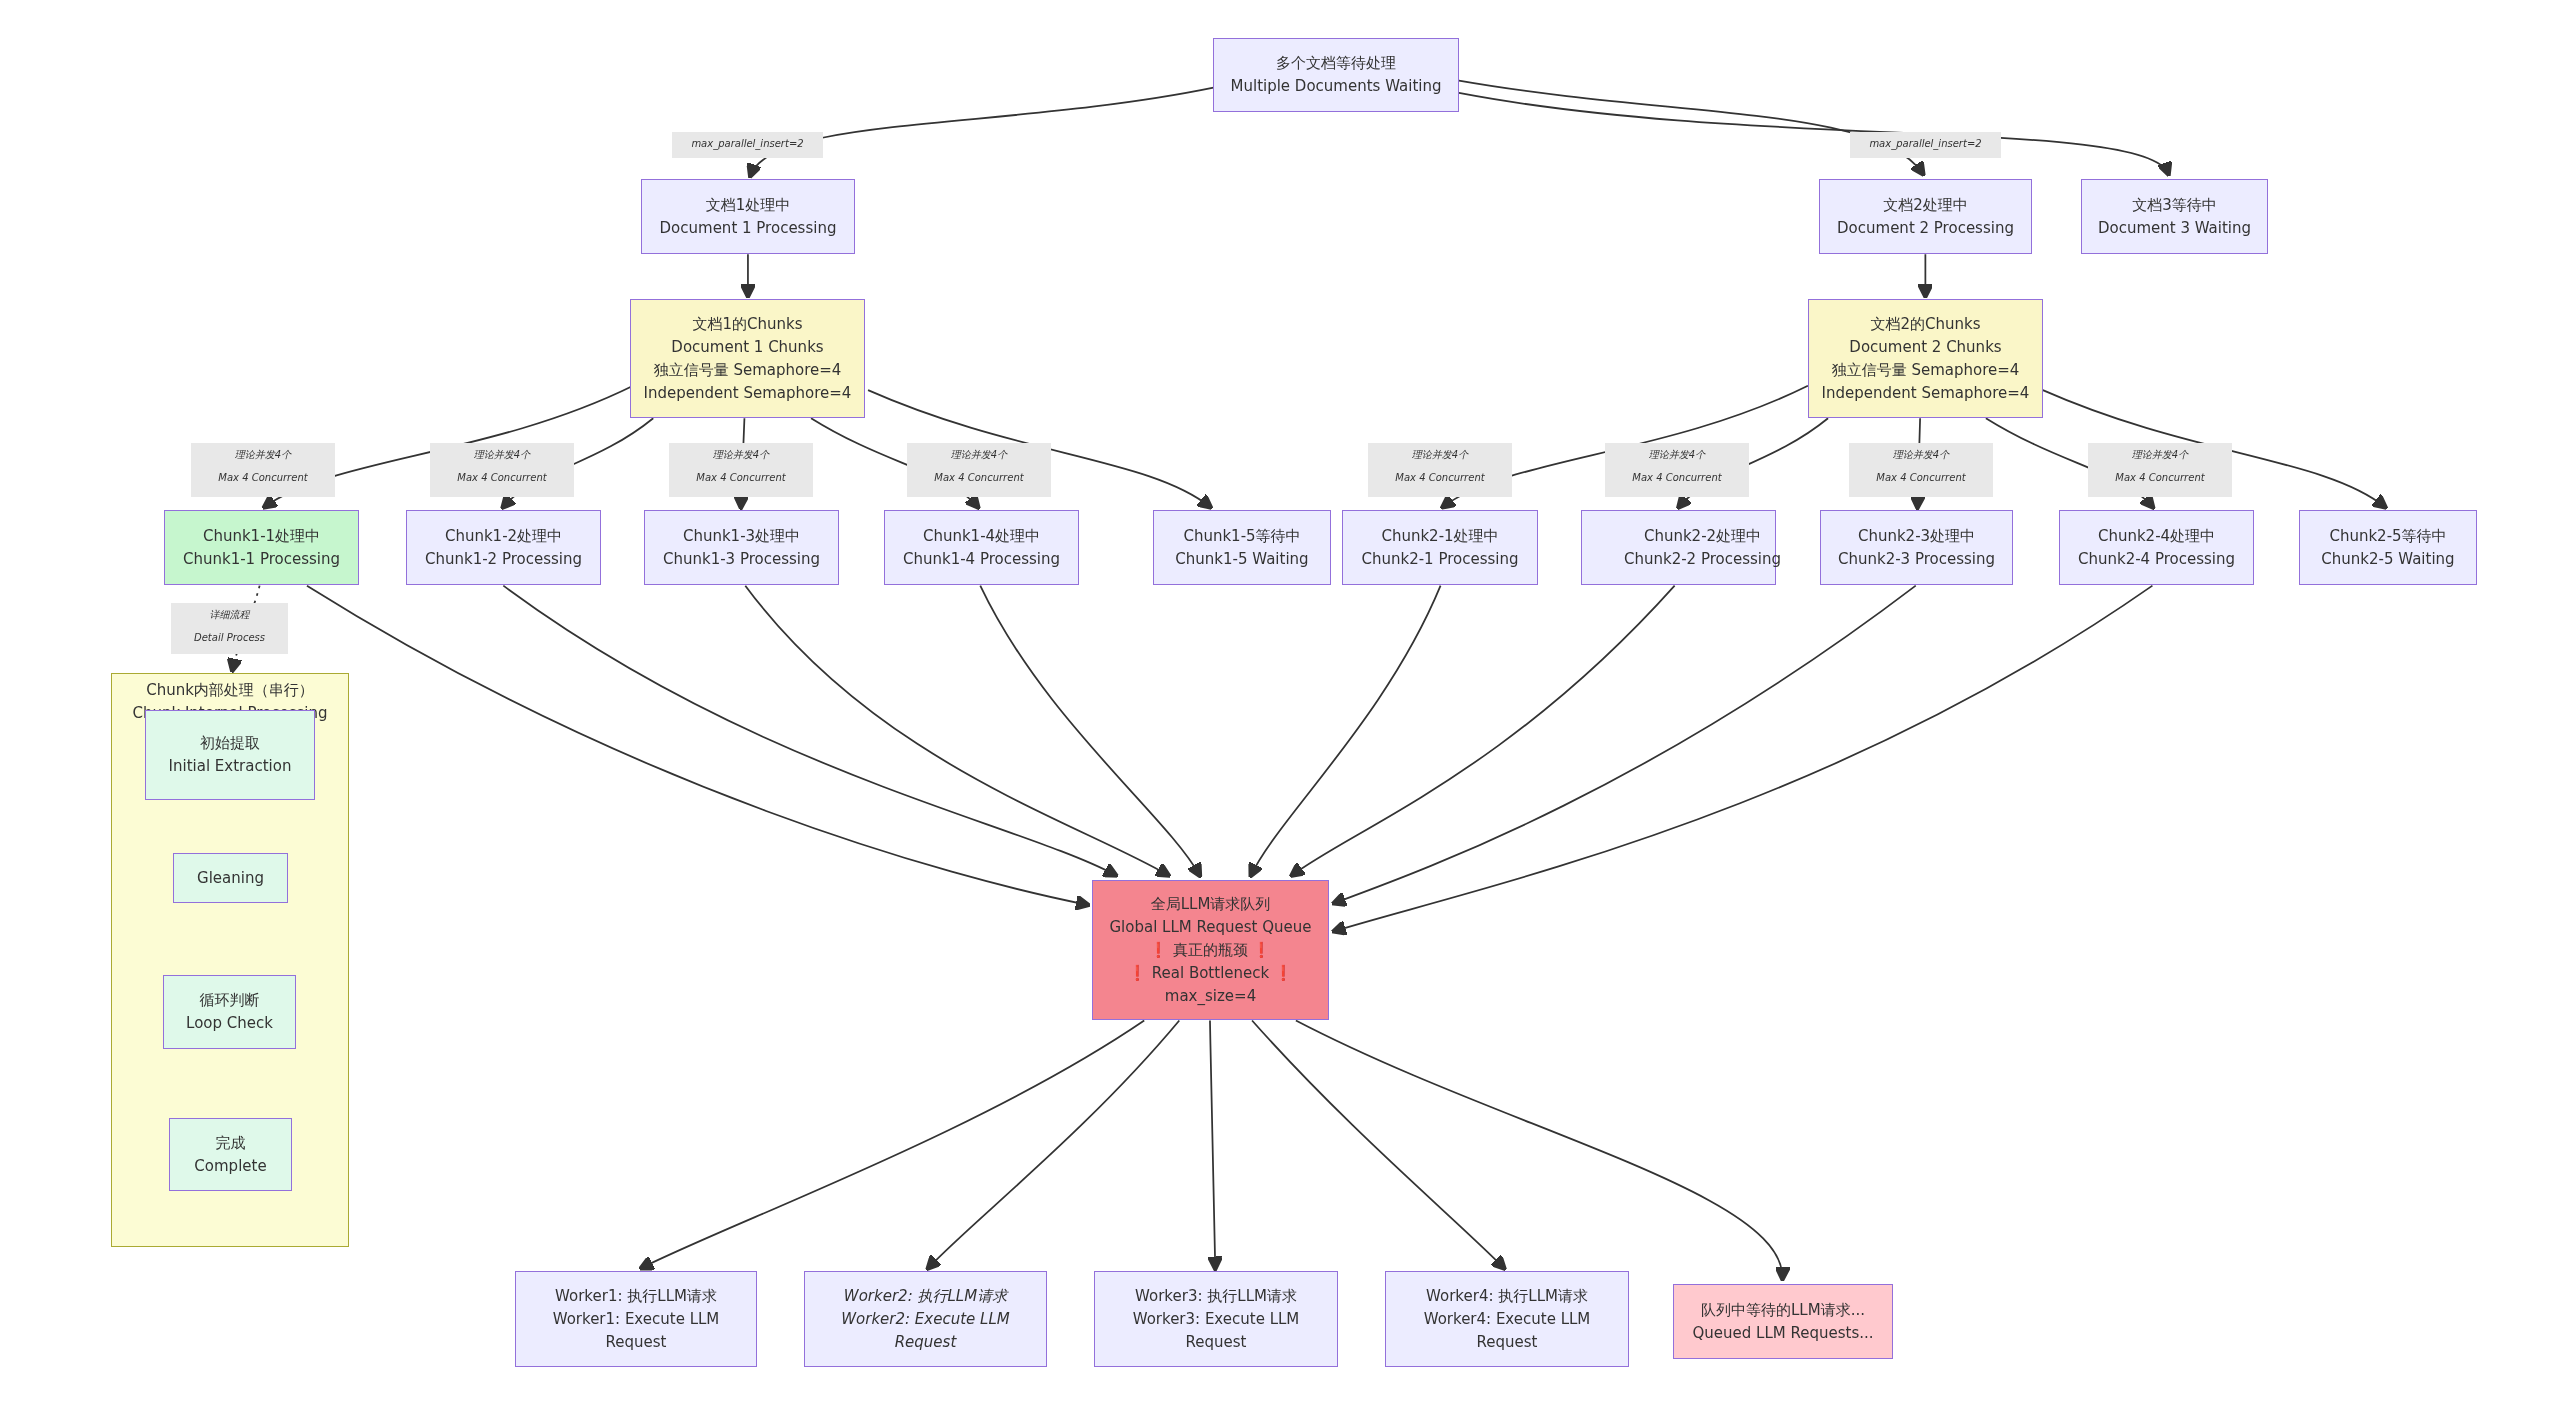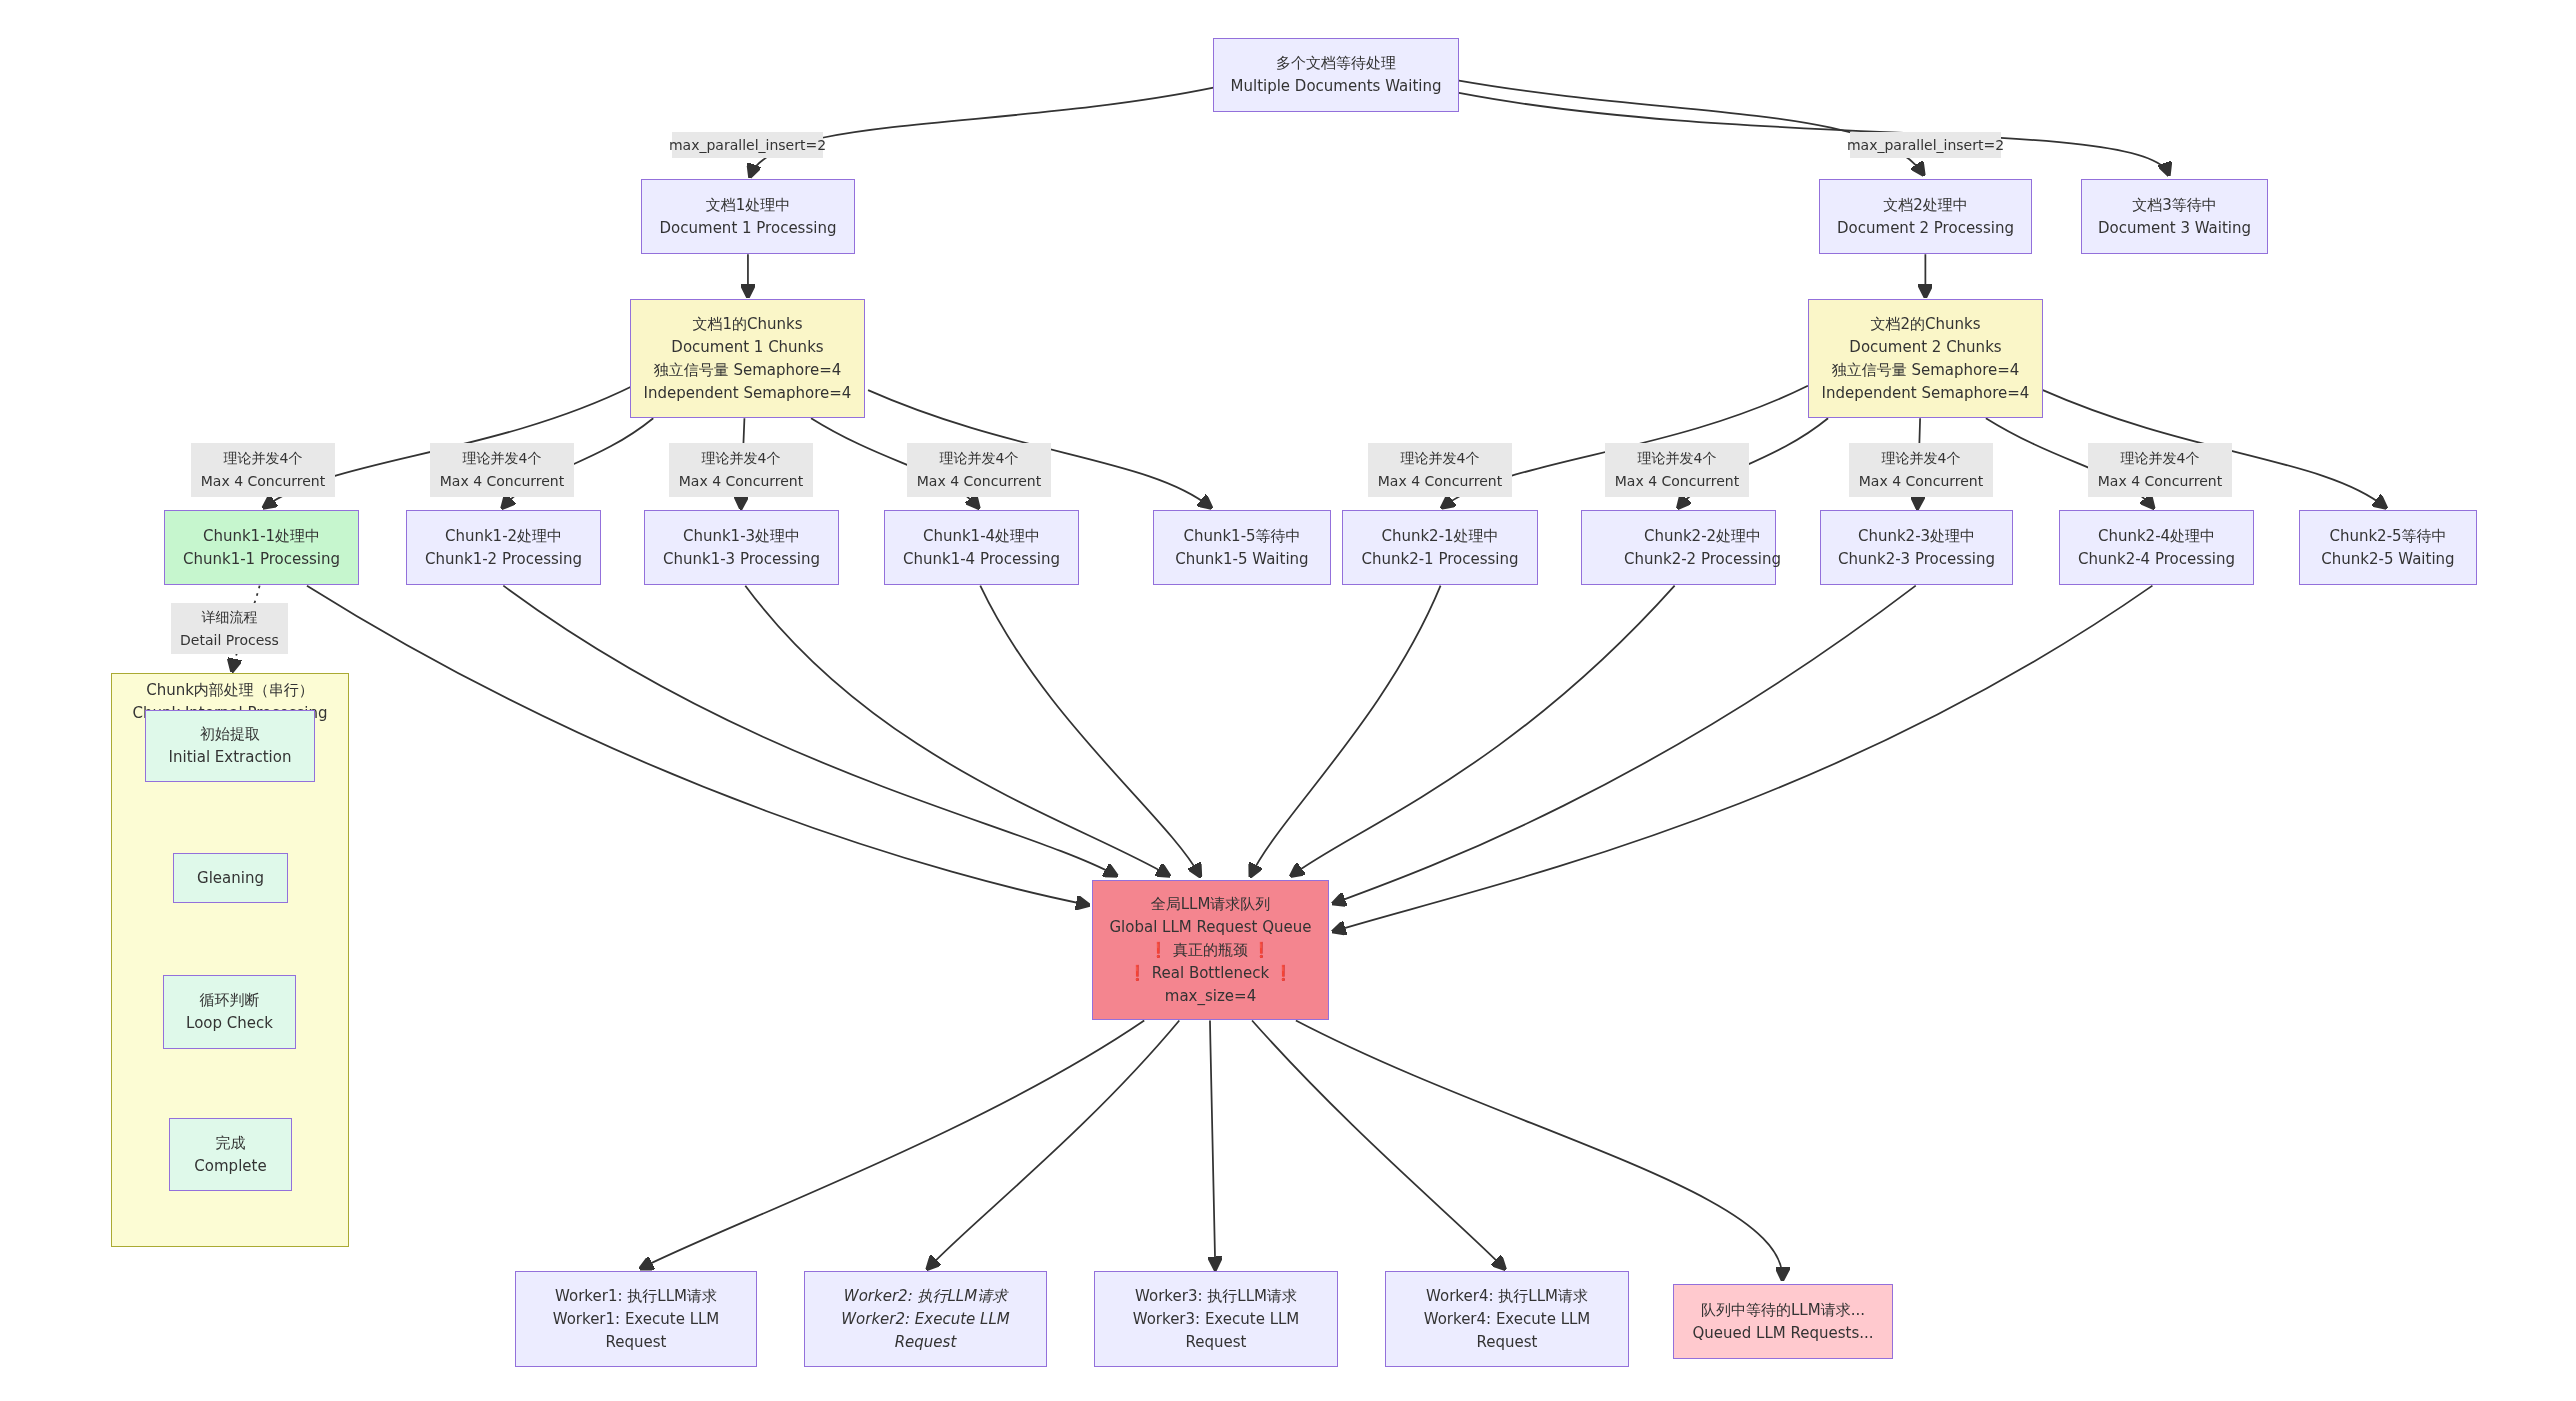--- a/index.html
+++ b/index.html
@@ -24,22 +24,22 @@
     font-size:15px;line-height:23px;text-align:center;
   }
   .node>div{white-space:nowrap;}
   .node.green{background:var(--green);}
   .node.yellow{background:var(--yellow);}
   .node.red{background:var(--red);}
   .node.pink{background:var(--pink);}
   .node.mint{background:var(--mint);}
   .elabel{
     position:absolute;z-index:3;box-sizing:border-box;
-    display:flex;flex-direction:column;align-items:center;justify-content:center;
-    background:var(--label-bg);font-size:14px;line-height:23px;text-align:center;
+    display:flex;flex-direction:column;align-items:center;
+    background:var(--label-bg);font-size:10px;line-height:23px;text-align:center;font-style:italic;
   }
   .elabel>div{white-space:nowrap;}
   .subgraph{
     position:absolute;z-index:1;box-sizing:border-box;
     background:var(--subgraph-fill);border:1.8px solid var(--subgraph-border);
   }
   .subgraph-title{
     position:absolute;top:5.3px;left:0;width:100%;z-index:1;
     font-size:15px;line-height:23px;text-align:center;
   }
@@ -213,21 +213,21 @@
       <div class="node-line">详细流程</div>
       <div class="node-line">Detail Process</div>
     </div>
 
   <div class="subgraph" style="left:111px;top:673px;width:238px;height:574px;">
     <div class="subgraph-title">
         <div class="node-line">Chunk内部处理（串行）</div>
         <div class="node-line">Chunk Internal Processing</div>
       </div>
   </div>
-  <div class="node mint" style="left:145px;top:710px;width:170px;height:72px;">
+  <div class="node mint" style="left:145px;top:710px;width:170px;height:90px;">
       <div class="node-line">初始提取</div>
       <div class="node-line">Initial Extraction</div>
     </div>
   <div class="node mint" style="left:173px;top:853px;width:115px;height:50px;">
       <div class="node-line">Gleaning</div>
     </div>
   <div class="node mint" style="left:163px;top:975px;width:133px;height:74px;">
       <div class="node-line">循环判断</div>
       <div class="node-line">Loop Check</div>
     </div>

